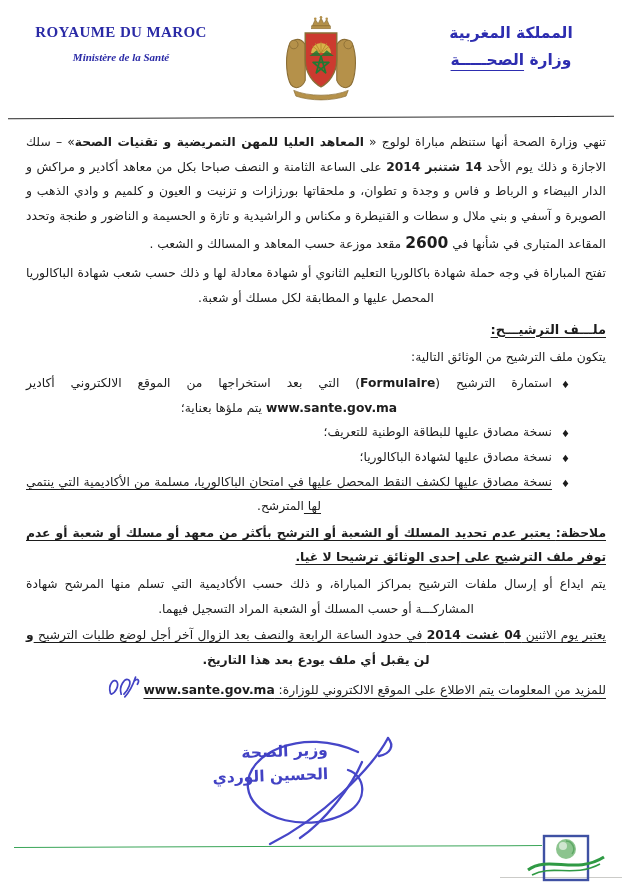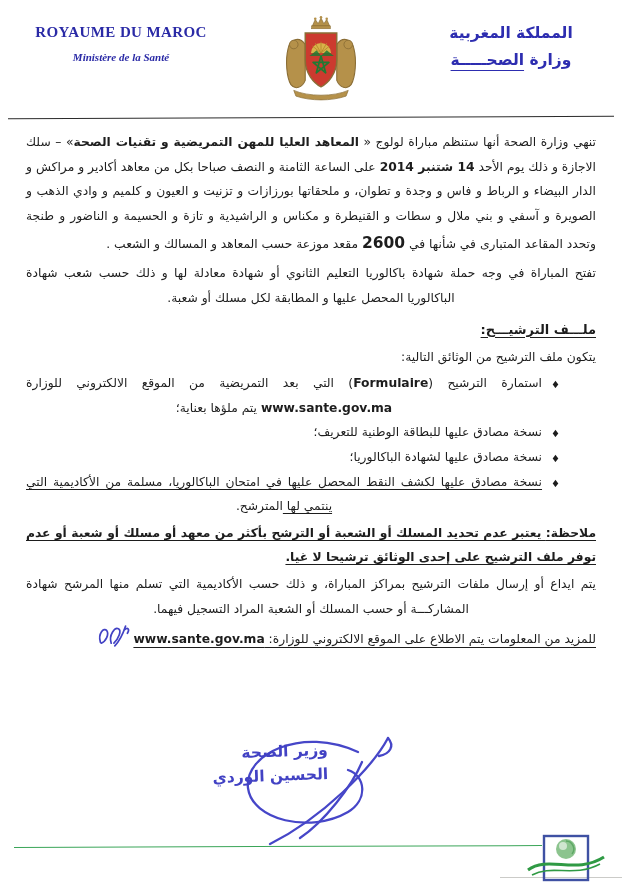--- a/index.html
+++ b/index.html
@@ -14,21 +14,21 @@
   .h-left .l1{font-size:15px;font-weight:bold;letter-spacing:.4px;}
   .h-left .l2{font-size:11px;font-weight:bold;font-style:italic;margin-top:10px;}
   .h-right{margin-top:10px;direction:rtl;text-align:center;color:#2d2db0;font-weight:bold;font-size:15.5px;width:170px;}
   .h-right .l2{margin-top:9px;}
   .h-right .u{text-decoration:underline;text-underline-offset:5px;text-decoration-thickness:1px;}
   .emblem{flex:0 0 auto;}
   
   .title{direction:rtl;text-align:center;font-weight:bold;font-size:17.5px;margin-top:14px;}
   .title-rule{border:none;border-top:1.6px solid #2b2b2b;margin:9px 8px 0 8px;transform:rotate(-.25deg);}
   
-  .content{padding:10px 26px 0 26px;direction:rtl;font-size:12.3px;line-height:2.0;text-align:justify;}
+  .content{padding:10px 16px 0 26px;direction:rtl;font-size:12.3px;line-height:2.0;text-align:justify;}
   .content p{margin:2px 0;}
   .bold{font-weight:bold;}
   .big-num{font-weight:bold;font-size:15.5px;}
   .sec-head{font-weight:bold;font-size:13px;text-decoration:underline;text-underline-offset:3px;margin-top:6px;}
   .last-center{text-align-last:center;}
   .file-intro{text-align:right;}
   .bullets{padding-right:36px;}
   .bullet{display:flex;gap:9px;}
   .b-mark{flex:0 0 auto;font-size:10px;padding-top:4px;}
   .b-text{flex:1;text-align:justify;}
@@ -99,40 +99,41 @@
     <p><span>تنهي وزارة الصحة أنها ستنظم مباراة لولوج « </span><span class="bold">المعاهد العليا للمهن التمريضية و تقنيات الصحة</span><span>» – سلك الاجازة و ذلك يوم الأحد </span><span class="bold">14 شتنبر 2014</span><span> على الساعة الثامنة و النصف صباحا بكل من معاهد أكادير و مراكش و الدار البيضاء و الرباط و فاس و وجدة و تطوان، و ملحقاتها بورزازات و تزنيت و العيون و كلميم و وادي الذهب و الصويرة و آسفي و بني ملال و سطات و القنيطرة و مكناس و الراشيدية و تازة و الحسيمة و الناضور و طنجة وتحدد المقاعد المتبارى في شأنها في </span><span class="big-num">2600</span><span> مقعد موزعة حسب المعاهد و المسالك و الشعب .</span></p>
 
     <p class="last-center">تفتح المباراة في وجه حملة شهادة باكالوريا التعليم الثانوي أو شهادة معادلة لها و ذلك حسب شعب شهادة الباكالوريا المحصل عليها و المطابقة لكل مسلك أو شعبة.</p>
 
     <div class="sec-head">ملـــف الترشيـــح:</div>
     <p class="file-intro">يتكون ملف الترشيح من الوثائق التالية:</p>
 
     <div class="bullets">
       <div class="bullet">
         <span class="b-mark">♦</span>
-        <span class="b-text center-last"><span>استمارة الترشيح (</span><span class="bold">Formulaire</span><span>) التي بعد التمريضية من الموقع الالكتروني للوزارة </span><span class="bold">www.sante.gov.ma</span><span> يتم ملؤها بعناية؛</span></span>
+        <span class="b-text center-last"><span>استمارة الترشيح (</span><span class="bold">Formulaire</span><span>) التي بعد استخراجها من الموقع الالكتروني أكادير </span><span class="bold">www.sante.gov.ma</span><span> يتم ملؤها بعناية؛</span></span>
       </div>
       <div class="bullet">
         <span class="b-mark">♦</span>
         <span class="b-text right">نسخة مصادق عليها للبطاقة الوطنية للتعريف؛</span>
       </div>
       <div class="bullet">
         <span class="b-mark">♦</span>
         <span class="b-text right">نسخة مصادق عليها لشهادة الباكالوريا؛</span>
       </div>
       <div class="bullet">
         <span class="b-mark">♦</span>
         <span class="b-text center-last"><span class="u-line">نسخة مصادق عليها لكشف النقط المحصل عليها في امتحان الباكالوريا، مسلمة من الأكاديمية التي ينتمي لها </span><span>المترشح.</span></span>
       </div>
     </div>
 
     <p class="p-note"><span>ملاحظة:</span><span> يعتبر عدم تحديد المسلك أو الشعبة أو الترشح بأكثر من معهد أو مسلك أو شعبة أو عدم توفر ملف الترشيح على إحدى الوثائق ترشيحا لا غيا.</span></p>
 
     <p class="last-center">يتم ايداع أو إرسال ملفات الترشيح بمراكز المباراة، و ذلك حسب الأكاديمية التي تسلم منها المرشح شهادة المشاركـــة أو حسب المسلك أو الشعبة المراد التسجيل فيهما.</p>
 
+    <p class="last-center"><span class="u-line"><span>يعتبر يوم الاثنين </span><span class="bold">04 غشت 2014</span><span> في حدود الساعة الرابعة والنصف بعد الزوال آخر أجل لوضع طلبات الترشيح </span></span><span class="bold">و لن يقبل أي ملف يودع بعد هذا التاريخ.</span></p>
 
     <p class="p-moreinfo"><span class="mi-u"><span>للمزيد من المعلومات يتم الاطلاع على الموقع الالكتروني للوزارة: </span><span class="bold">www.sante.gov.ma</span></span><svg class="initials" width="36" height="26" viewBox="0 0 40 28">
         <g fill="none" stroke="#4242c4" stroke-width="1.9" stroke-linecap="round">
           <path d="M6,21 C3,11 10,4 13,8 C16,12 12,20 7,22"></path>
           <path d="M18,22 C15,13 22,4 26,6 C30,8 26,17 21,22"></path>
           <path d="M34,3 C31,12 27,20 22,25"></path>
           <path d="M33,7 C36,4 39,6 36,11"></path>
         </g>
       </svg></p>
   </div>

